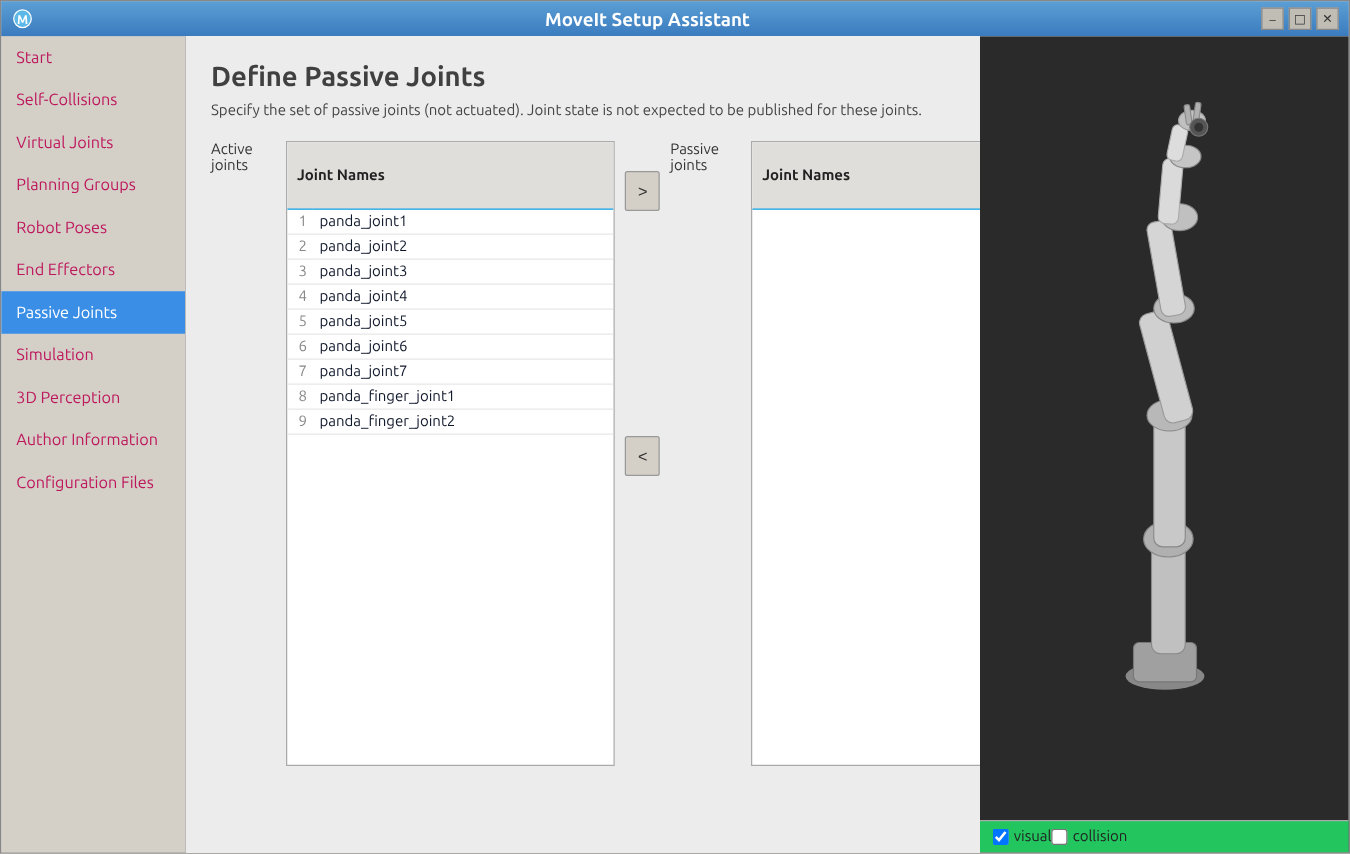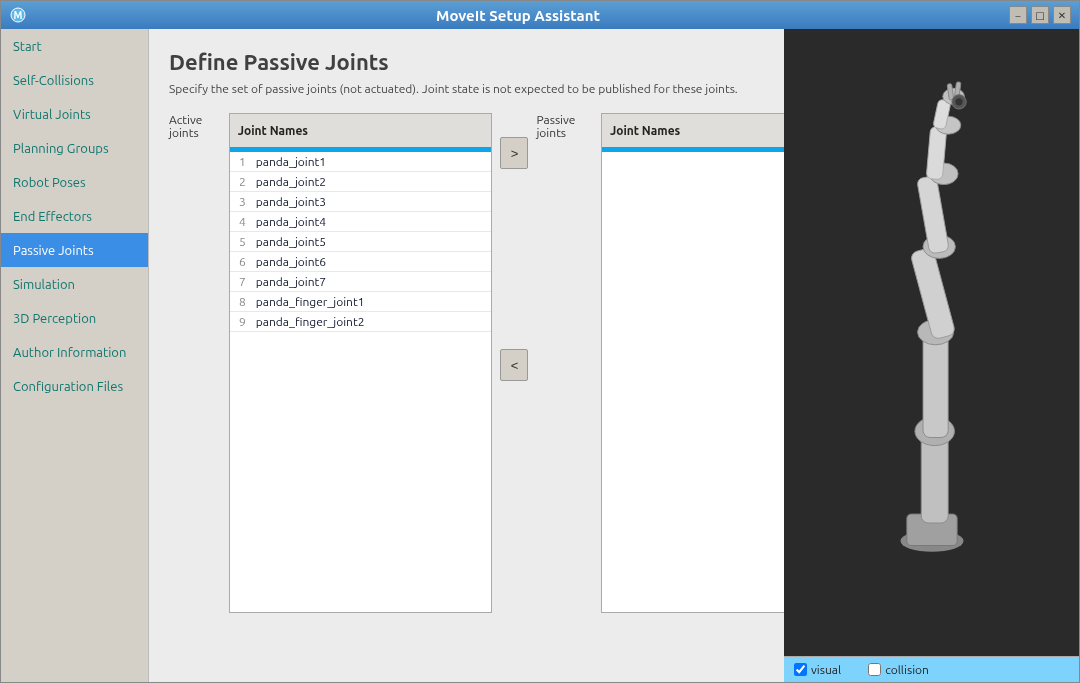--- a/index.html
+++ b/index.html
@@ -67,21 +67,21 @@
       width: 148px;
       background: #d4d0c8;
       border-right: 1px solid #bbb;
       flex-shrink: 0;
       display: flex;
       flex-direction: column;
     }
     .sidebar-item {
       padding: 10px 12px;
       cursor: pointer;
-      color: #0f766e;
+      color: #be185d;
       font-size: 13px;
       border-bottom: none;
     }
     .sidebar-item.active {
       background: #3a8ee6;
       color: white;
     }
     .content-area {
       flex: 1;
       background: #ececec;
@@ -129,22 +129,22 @@
     .passive-panel .joint-table-container {
       width: 270px;
       height: 500px;
     }
     .joint-table {
       width: 100%;
       border-collapse: collapse;
     }
     .joint-table thead th {
       background: #e0deda;
-      border-bottom: 5px solid #0ea5e9;
-      padding: 10px 8px;
+      border-bottom: 1px solid #0ea5e9;
+      padding: 20px 8px;
       text-align: left;
       font-size: 12px;
       font-weight: bold;
       color: #222;
     }
     .joint-table tbody td {
       padding: 3px 6px;
       font-size: 12px;
       color: #0f172a;
       border-bottom: 1px solid #e8e8e8;
@@ -189,22 +189,22 @@
       flex: 1;
       display: flex;
       align-items: center;
       justify-content: center;
       position: relative;
     }
     .robot-controls {
       padding: 6px 10px;
       display: flex;
       align-items: center;
-      gap: 27px;
-      background: #7dd3fc;
+      gap: 0;
+      background: #22c55e;
       border-top: 1px solid #aaa;
     }
     .checkbox-label {
       display: flex;
       align-items: center;
       gap: 4px;
       font-size: 12px;
       color: #222;
       cursor: pointer;
     }

